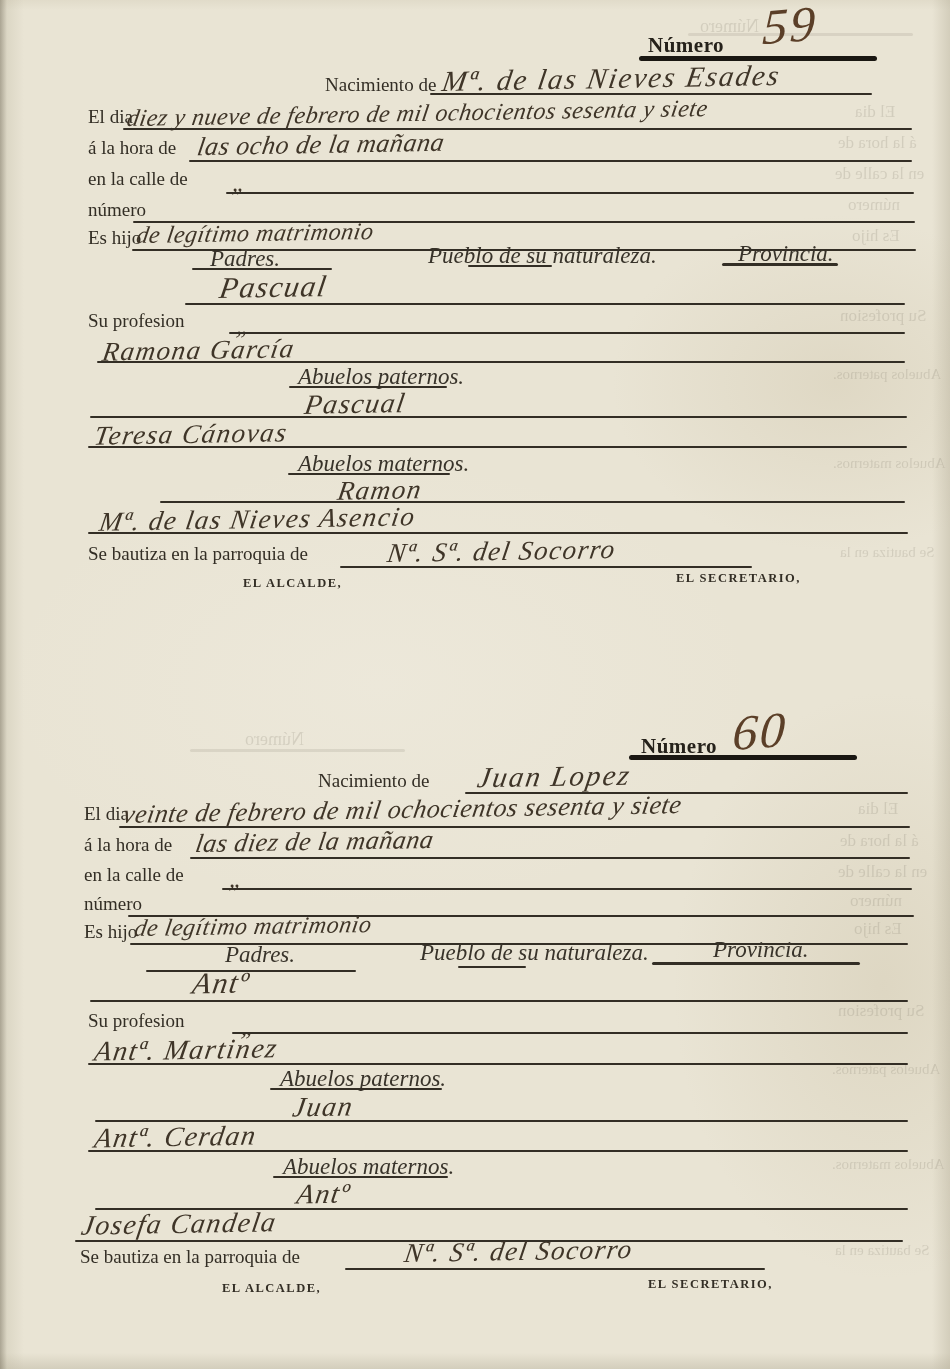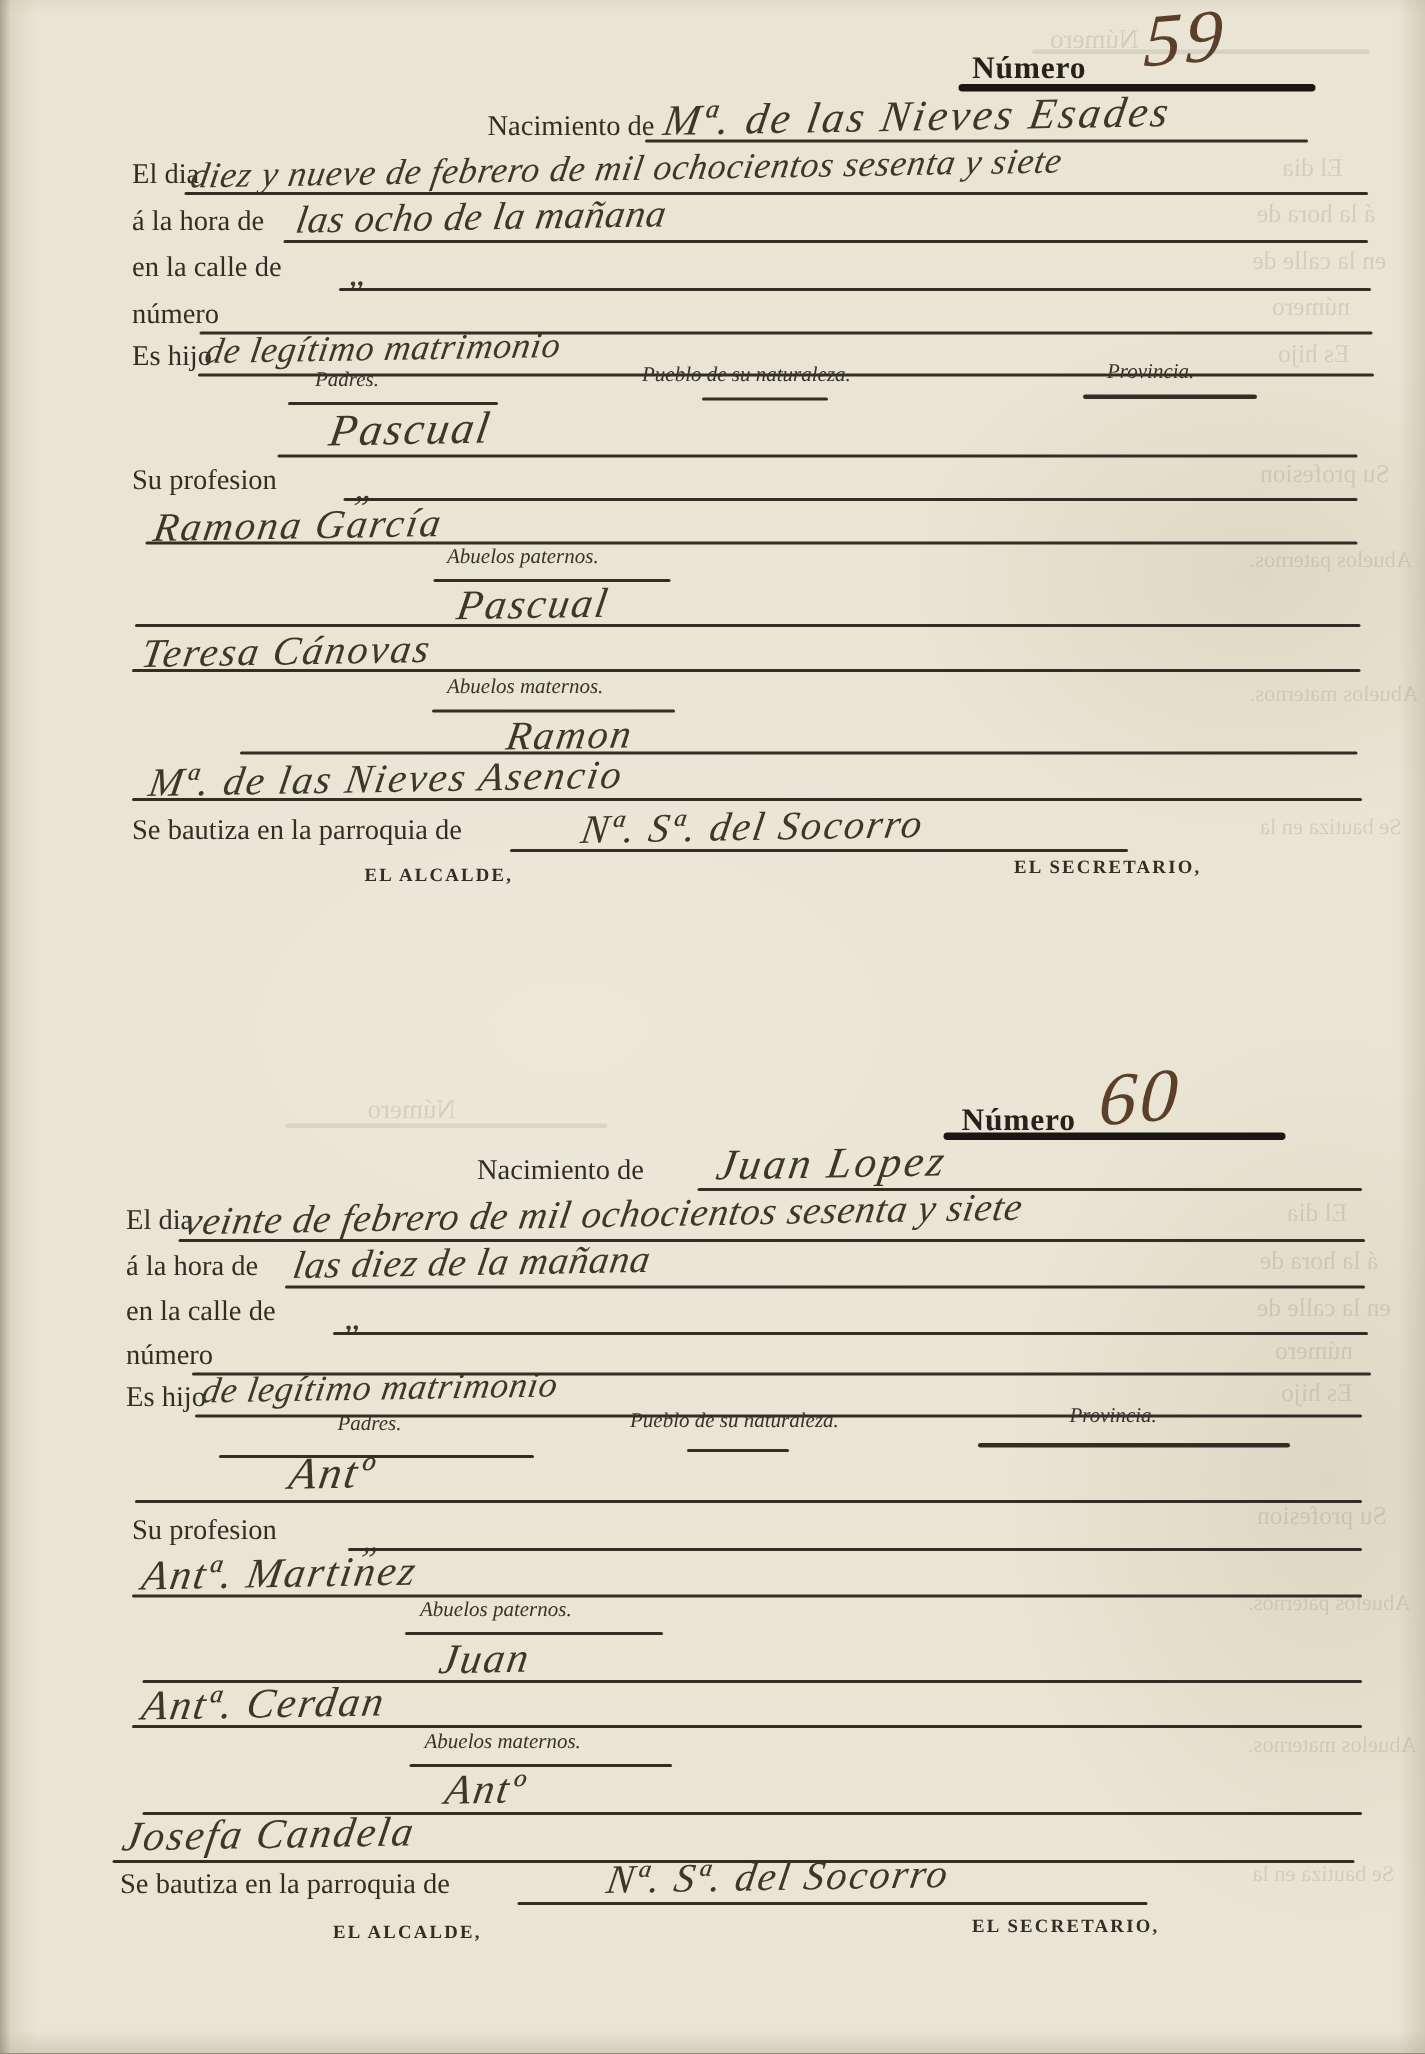--- a/index.html
+++ b/index.html
@@ -11,21 +11,21 @@
       linear-gradient(270deg, rgba(175,168,146,.38) 0px, rgba(233,229,214,0) 18px),
       linear-gradient(0deg, rgba(165,158,136,.32) 0px, rgba(233,229,214,0) 16px),
       linear-gradient(180deg, rgba(200,193,170,.25) 0px, rgba(233,229,214,0) 10px),
       radial-gradient(ellipse 320px 240px at 88% 28%, rgba(206,196,170,.38), transparent 70%),
       radial-gradient(ellipse 300px 420px at 93% 72%, rgba(203,193,166,.38), transparent 70%),
       radial-gradient(ellipse 500px 300px at 40% 50%, rgba(240,236,224,.5), transparent 75%),
       #e9e4d4;
   }
   .lbl{position:absolute;font-size:19px;white-space:nowrap;color:#332e25;}
   .lbl-b{font-weight:bold;font-size:21px;letter-spacing:.5px;color:#26221b;}
-  .lbl-i{font-style:italic;font-size:14px;color:#38332a;}
+  .lbl-i{font-style:italic;font-size:23px;color:#38332a;}
   .sig{position:absolute;font-size:12.5px;font-weight:bold;letter-spacing:1.5px;white-space:nowrap;color:#332e25;}
   .hw{position:absolute;font-style:italic;white-space:nowrap;color:#3f3528;
       transform:skewX(-10deg) rotate(-1deg);font-size:24px;letter-spacing:.5px;}
   .hw-name{font-size:27px;letter-spacing:1.5px;}
   .hw-big{font-size:29px;letter-spacing:2px;}
   .hw-num{font-size:50px;color:#5b3f28;transform:skewX(-8deg) rotate(-5deg);letter-spacing:2px;}
   .rule{position:absolute;height:2px;background:#332e25;border-radius:2px;}
   .rule-thin{height:1.5px;}
   .rule-thick{height:5px;background:#1a1712;border-radius:3px;}
   .ghost{position:absolute;transform:scaleX(-1);color:#6f695a;opacity:.18;white-space:nowrap;

